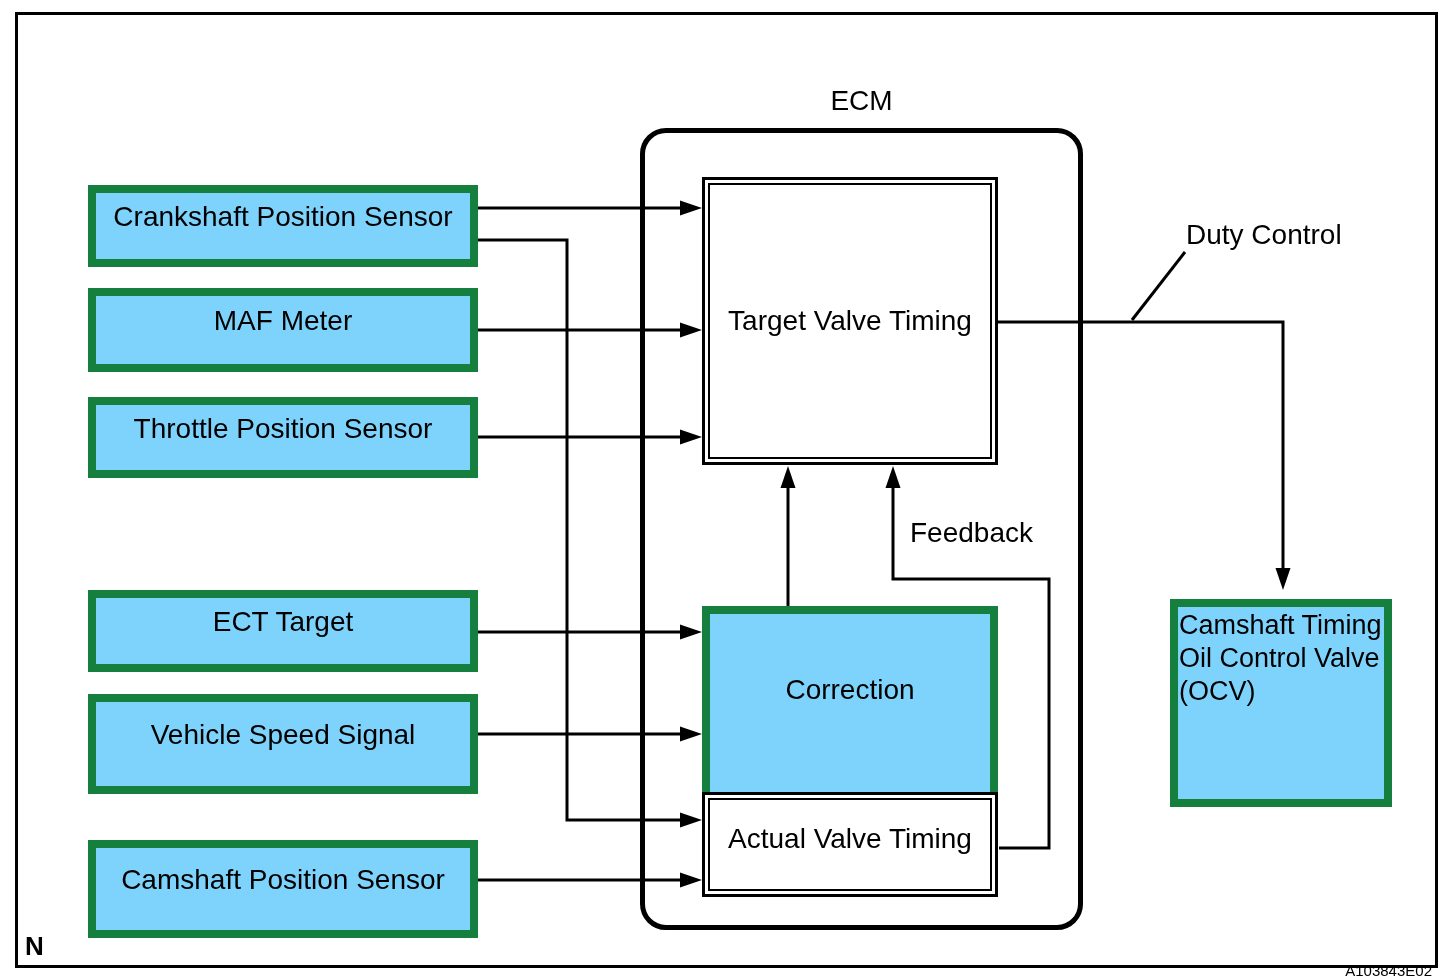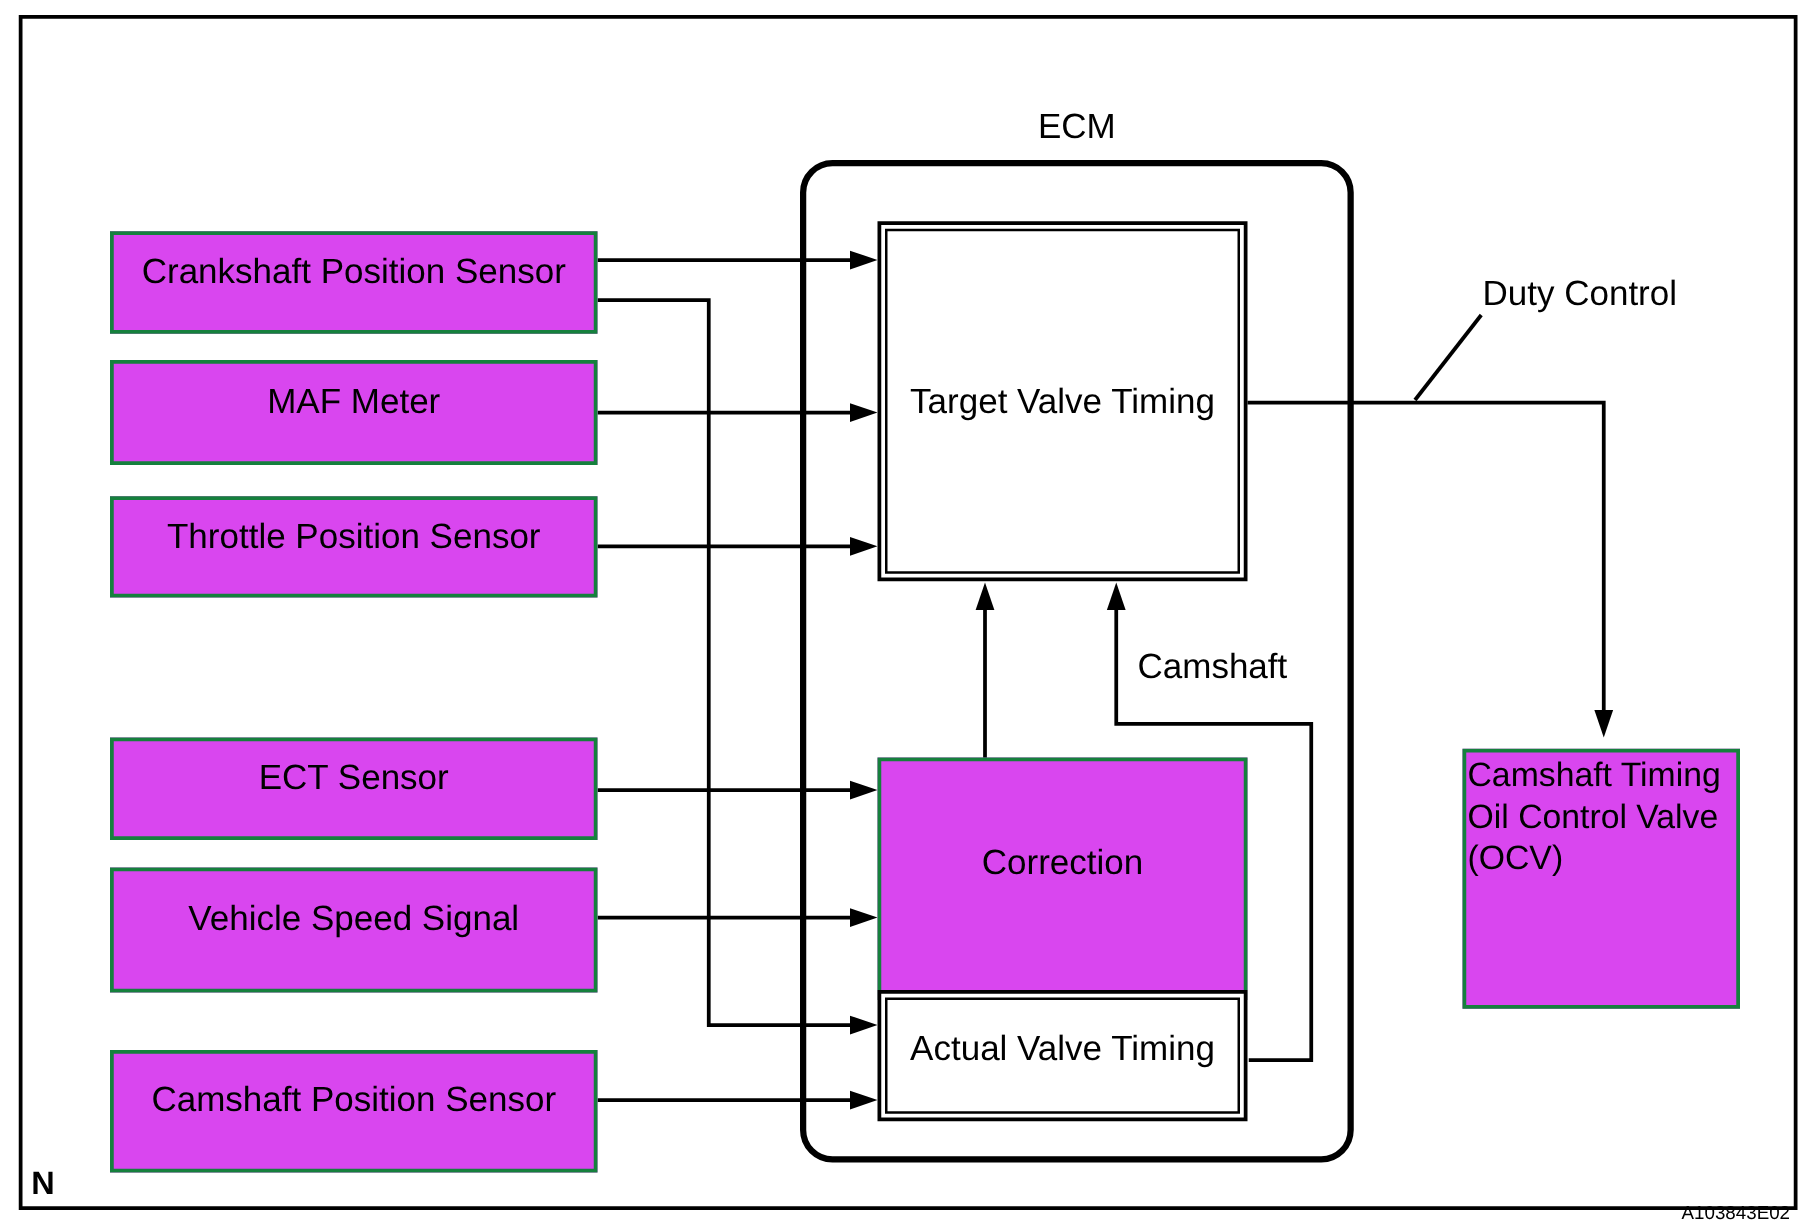--- a/index.html
+++ b/index.html
@@ -19,22 +19,22 @@
     border: 3px solid #000;
   }
   .wires {
     position: absolute;
     left: 0; top: 0;
     width: 1456px; height: 980px;
     pointer-events: none;
   }
   .box {
     position: absolute;
-    background: #d946ef;
-    border: 3px solid #15803d;
+    background: #7dd3fc;
+    border: 8px solid #15803d;
     box-sizing: border-box;
     display: flex;
     align-items: center;
     justify-content: center;
     font-size: 28px;
     line-height: 30px;
     white-space: nowrap;
     text-align: center;
   }
   .sensor { left: 88px; width: 390px; padding-bottom: 18px; }
@@ -150,21 +150,21 @@
   <div class="box sensor s1">
     <span>Crankshaft Position Sensor</span>
   </div>
   <div class="box sensor s2">
     <span>MAF Meter</span>
   </div>
   <div class="box sensor s3">
     <span>Throttle Position Sensor</span>
   </div>
   <div class="box sensor s4">
-    <span>ECT Sensor</span>
+    <span>ECT Target</span>
   </div>
   <div class="box sensor s5">
     <span>Vehicle Speed Signal</span>
   </div>
   <div class="box sensor s6">
     <span>Camshaft Position Sensor</span>
   </div>
 
   <div class="dbl tvt">
     <div class="inner">Target Valve Timing</div>
@@ -180,18 +180,18 @@
 
   <div class="box ocv">
     <div>
       <div>Camshaft Timing</div>
       <div>Oil Control Valve</div>
       <div>(OCV)</div>
     </div>
   </div>
 
   <div class="label duty">Duty Control</div>
-  <div class="label feedback">Camshaft</div>
+  <div class="label feedback">Feedback</div>
 
   <div class="label n-marker">N</div>
   <div class="label doc-code">A103843E02</div>
 
 </div>
 
 </body></html>

